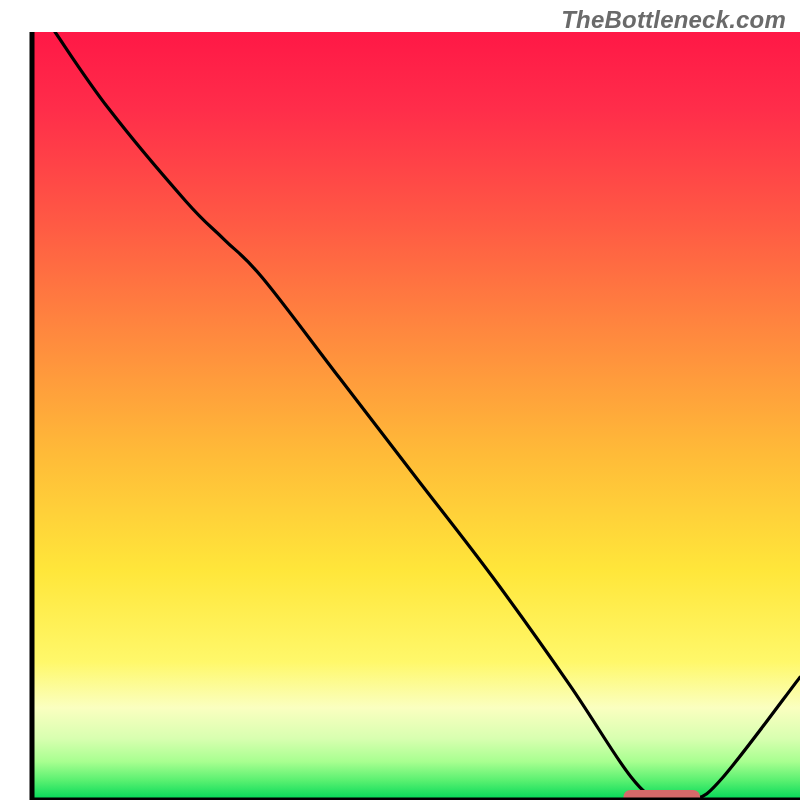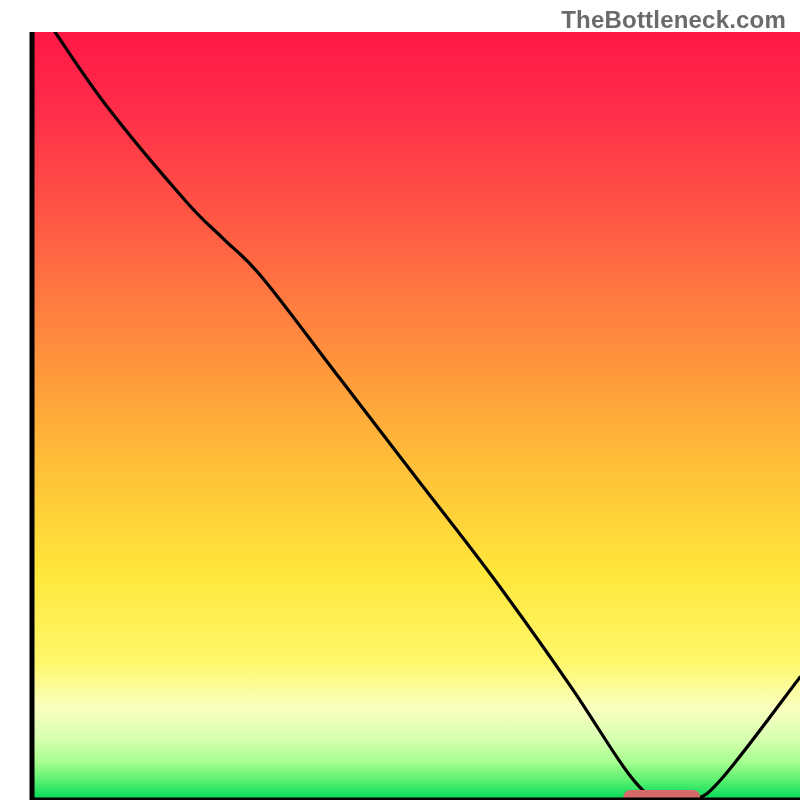--- a/index.html
+++ b/index.html
@@ -7,20 +7,21 @@
     padding: 0;
     width: 800px;
     height: 800px;
     background: #ffffff;
     overflow: hidden;
   }
   .chart-container {
     position: relative;
     width: 800px;
     height: 800px;
+    font-style: italic;
   }
   .watermark {
     position: absolute;
     top: 6px;
     right: 14px;
     font-family: Arial, Helvetica, sans-serif;
     font-size: 24px;
     font-weight: bold;
     color: #6a6a6a;
     z-index: 10;

